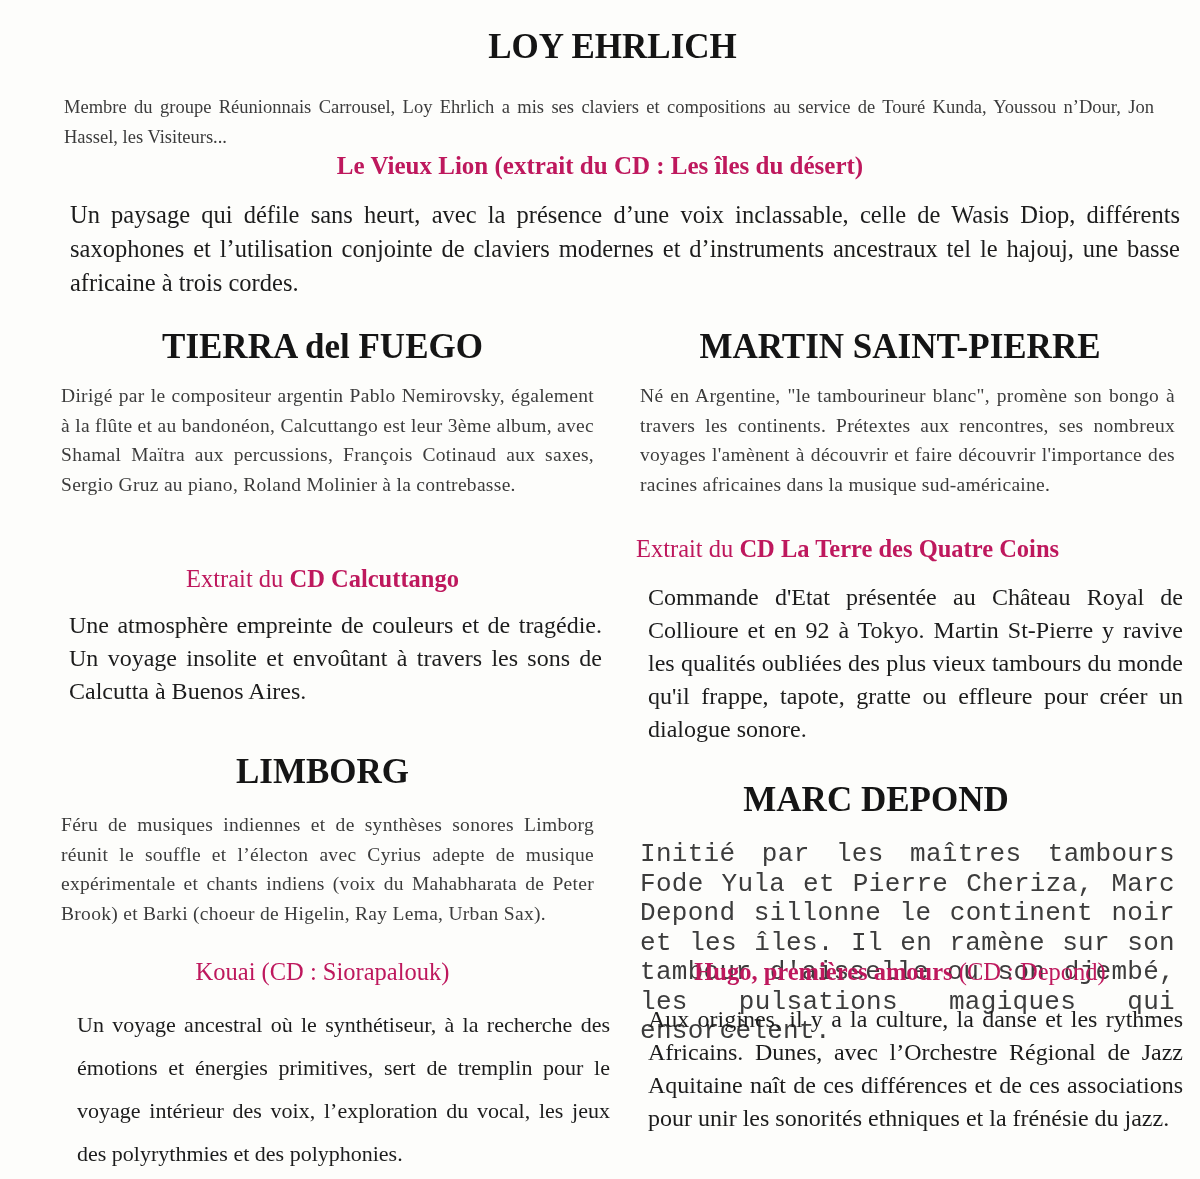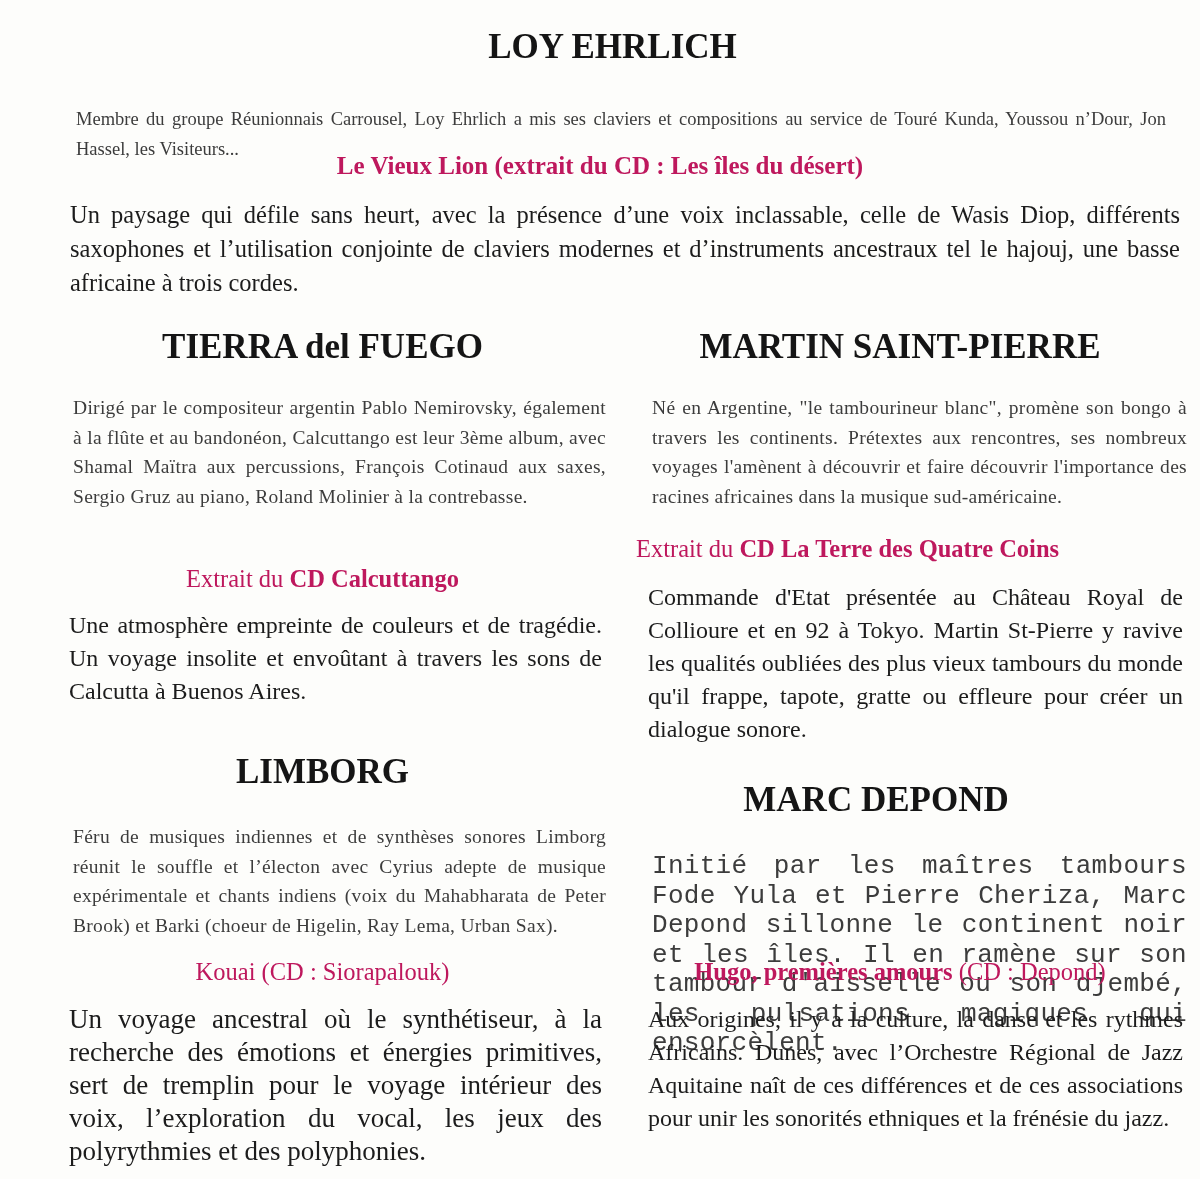--- a/index.html
+++ b/index.html
@@ -18,21 +18,21 @@
     font-weight: bold;
     text-align: center;
     color: #151515;
     margin: 0;
     position: absolute;
     white-space: nowrap;
   }
   .intro {
     position: absolute;
     color: #3c3c3c;
-    margin: 16px;
+    margin: 4px;
     text-align: justify;
   }
   .subtitle {
     position: absolute;
     text-align: center;
     margin: 0;
     color: #be185d;
     white-space: nowrap;
   }
   .subtitle b { font-weight: bold; font-family: Liberation Serif, serif; }
@@ -52,21 +52,21 @@
 
   
   #tierra-title { left: 40px; width: 565px; top: 327px; font-size: 35px; }
   #tierra-intro { left: 57px; width: 533px; top: 377px; font-size: 19.5px; line-height: 29.5px; letter-spacing: 0.3px; }
   #tierra-sub { left: 40px; width: 565px; top: 565px; font-size: 24.5px; }
   #tierra-body { left: 57px; width: 533px; top: 597px; font-size: 24px; line-height: 33px; }
 
   #limborg-title { left: 40px; width: 565px; top: 752px; font-size: 35px; }
   #limborg-intro { left: 57px; width: 533px; top: 806px; font-size: 19.5px; line-height: 29.5px; letter-spacing: 0.3px; }
   #limborg-sub { left: 40px; width: 565px; top: 958px; font-size: 24.5px; font-weight: normal; }
-  #limborg-body { left: 57px; width: 533px; top: 991px; font-size: 27px; line-height: 33px; }
+  #limborg-body { left: 65px; width: 533px; top: 991px; font-size: 22px; line-height: 43px; }
 
   
   #martin-title { left: 620px; width: 560px; top: 327px; font-size: 35px; }
   #martin-intro { left: 636px; width: 535px; top: 377px; font-size: 19.5px; line-height: 29.5px; letter-spacing: 0.3px; }
   #martin-sub { left: 636px; width: 535px; top: 535px; font-size: 24.5px; text-align: left; }
   #martin-body { left: 636px; width: 535px; top: 569px; font-size: 24px; line-height: 33px; }
 
   #marc-title { left: 596px; width: 560px; top: 780px; font-size: 35px; }
   #marc-intro { left: 636px; width: 535px; top: 836px; font-size: 26px; line-height: 29.5px; letter-spacing: 0.3px; font-family: Liberation Mono, monospace; }
   #marc-sub { left: 620px; width: 560px; top: 958px; font-size: 24.5px; }

